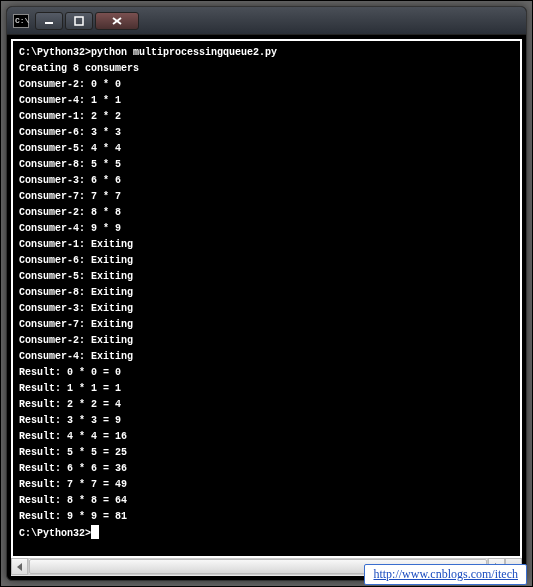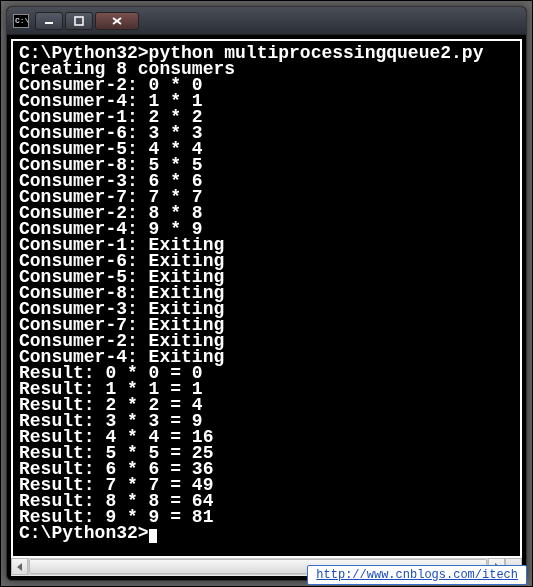--- a/index.html
+++ b/index.html
@@ -69,21 +69,21 @@
   }
   .titlebar .btn.close {
     width: 44px;
     background: linear-gradient(to bottom, #7a5050 0%, #4a3030 100%);
   }
   .titlebar .btn svg { pointer-events: none; }
   .terminal {
     flex: 1;
     background: #000;
     color: #fff;
-    font-size: 18px;
+    font-size: 10px;
     line-height: 16px;
     padding: 4px 6px 4px 6px;
     border: 2px solid #fff;
     margin: 4px 4px 0 4px;
     white-space: pre;
     font-weight: bold;
     overflow: hidden;
   }
   .terminal .line { white-space: pre; }
   .cursor {
@@ -131,21 +131,21 @@
     background: linear-gradient(to bottom,#f0f0f0,#d0d0d0);
     border:1px solid #bbb;
   }
   .watermark {
     position: absolute;
     right: 6px;
     bottom: 2px;
     background: #fff;
     border: 1px solid #3a6ecf;
     padding: 2px 8px;
-    font-family: Liberation Mono, monospace;
+    font-family: Liberation Serif, serif;
     font-size: 12px;
     color: #1a4cbf;
     text-decoration: underline;
     border-radius: 2px;
   }
 </style>
 </head>
 <body>
 
 <div class="window">

